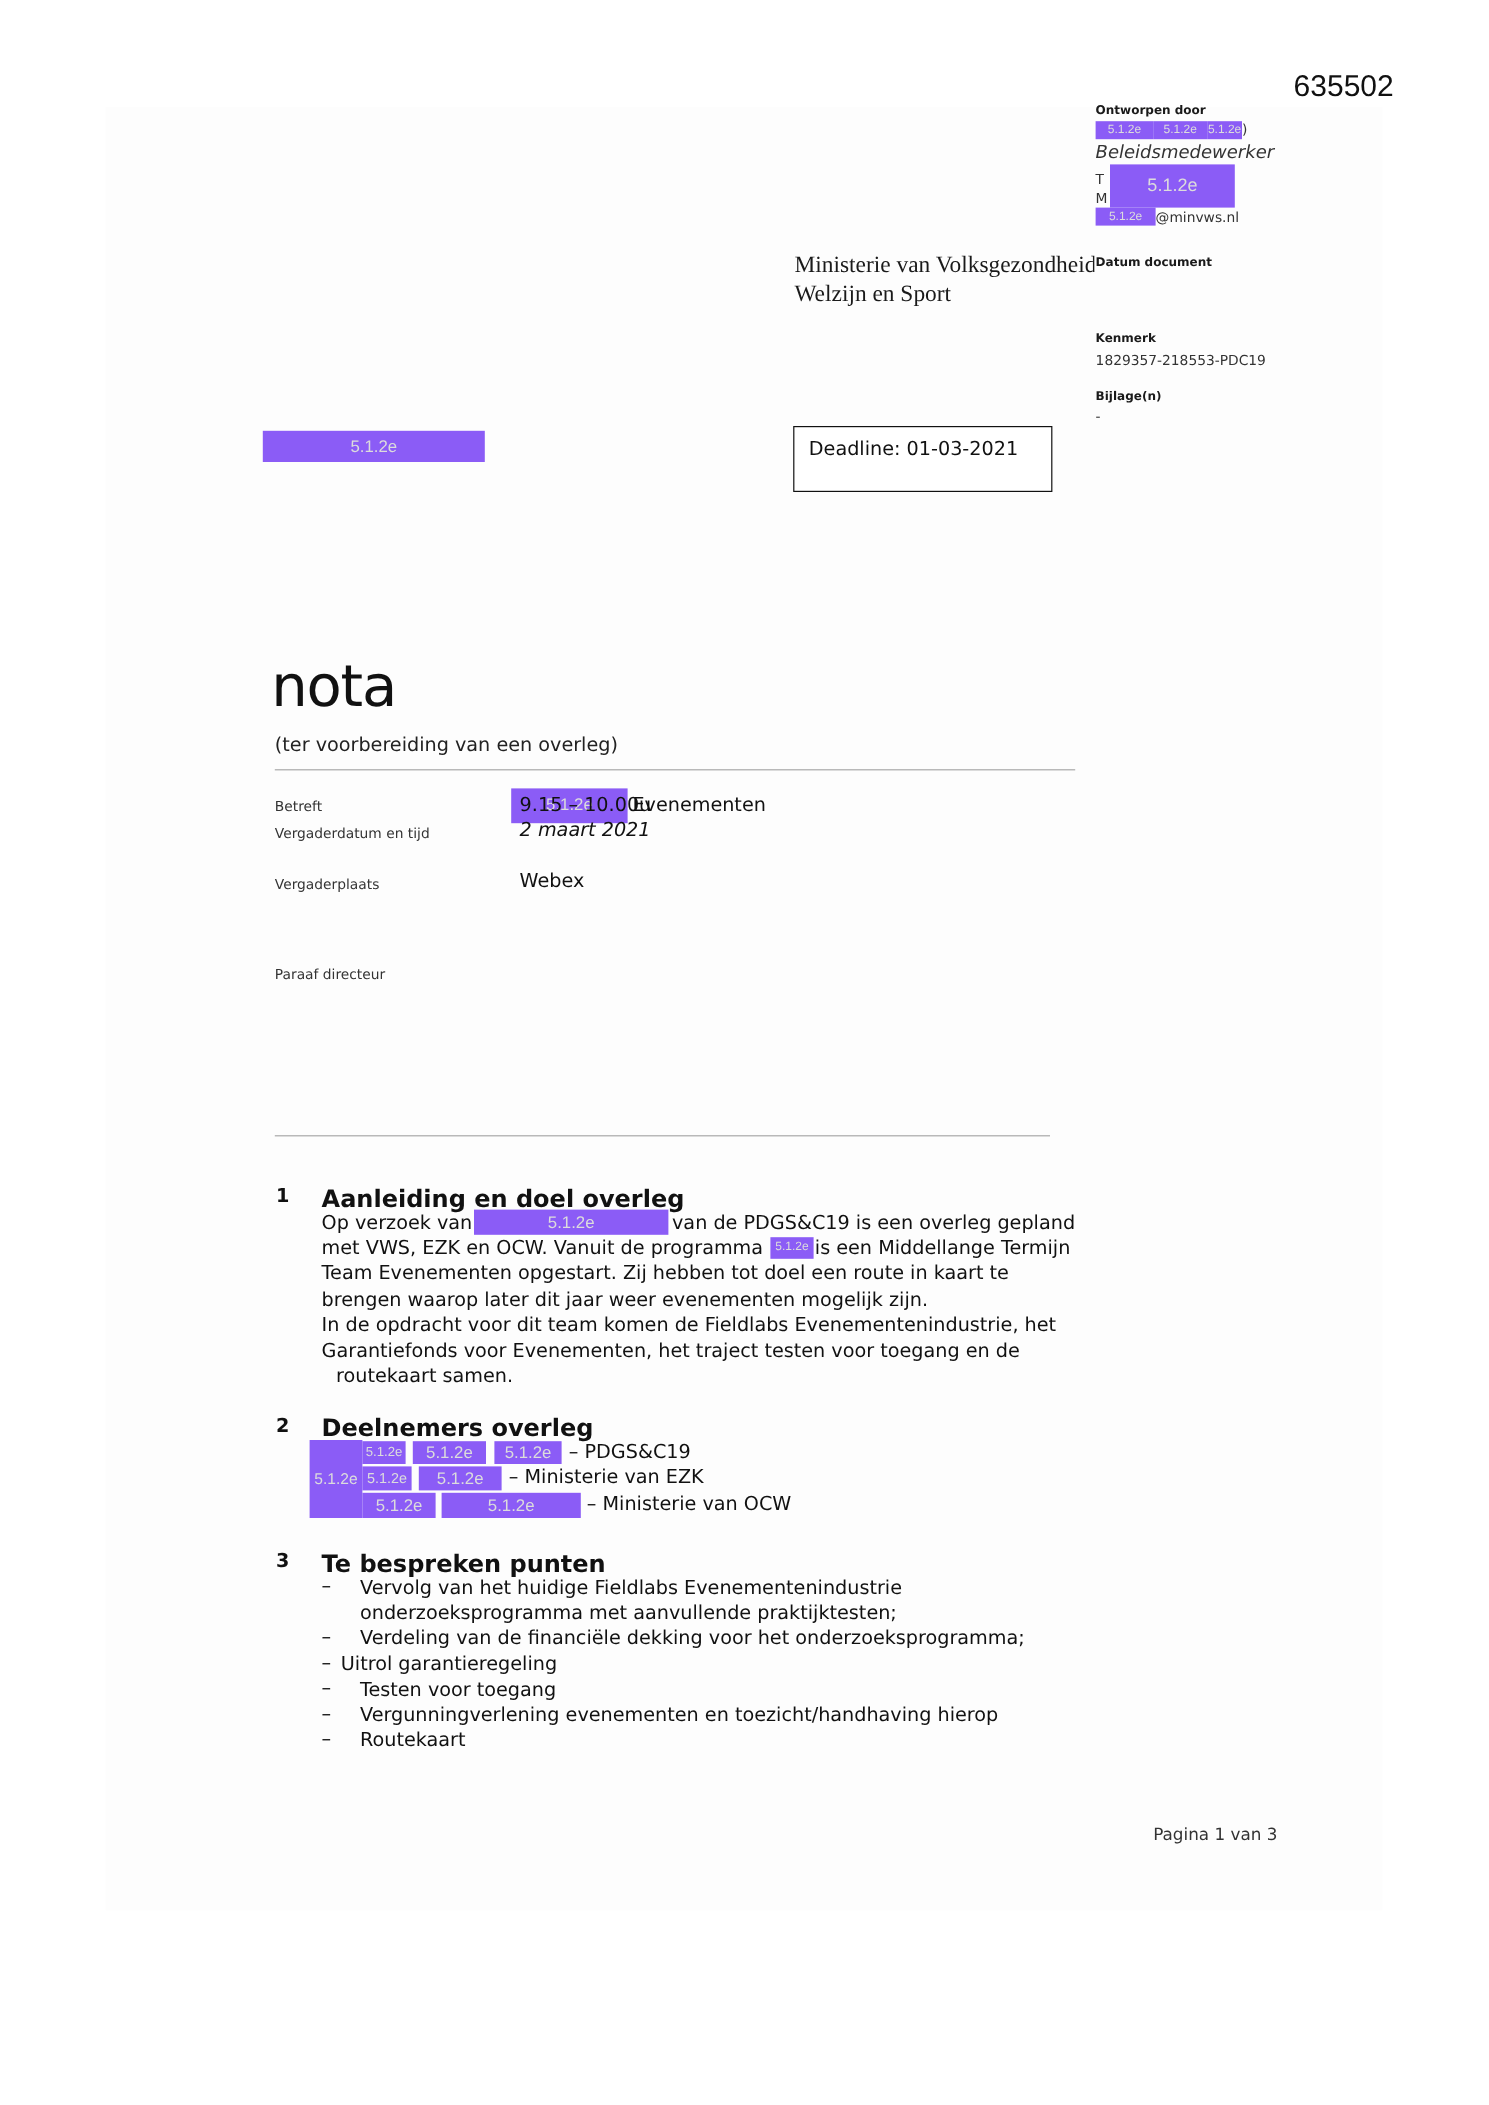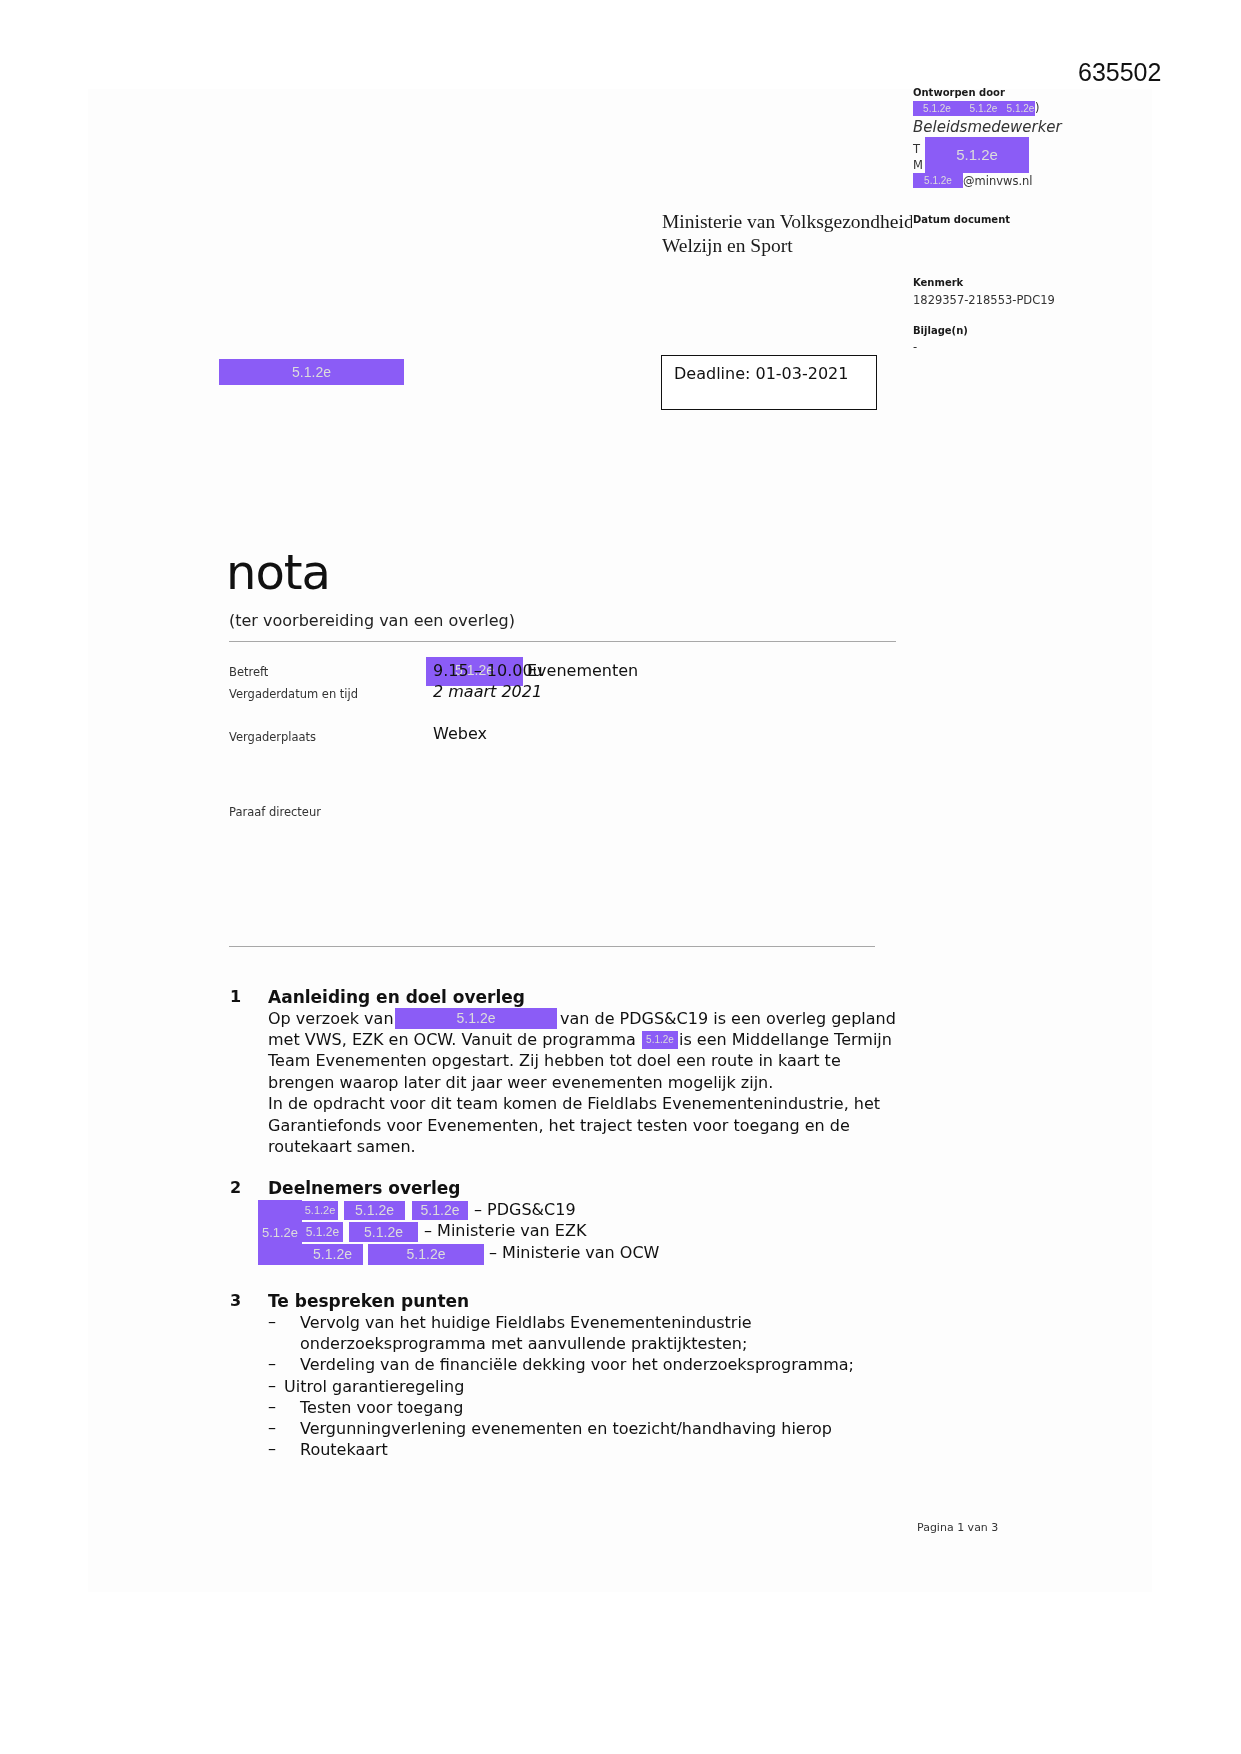--- a/index.html
+++ b/index.html
@@ -16,24 +16,24 @@
     .ministry { font-family: "Liberation Serif", serif; font-size: 19.5px; line-height: 24px; color: #1a1a1a; }
     .deadline-box { position: absolute; left: 661px; top: 355px; width: 216px; height: 55px;
                     border: 1.5px solid #111; box-sizing: border-box; background: #fff; }
     .deadline-text { position: absolute; left: 12px; top: 8px; font-size: 16px; font-family: "DejaVu Sans", sans-serif; }
     .nota-title { font-family: "DejaVu Sans", sans-serif; font-size: 48px; font-weight: normal; letter-spacing: -1px; color: #111; }
     .subtitle { font-size: 16px; color: #222; }
     .hr { position: absolute; height: 1px; background: #a8a8a8; }
     .meta-label { font-size: 11.5px; color: #333; }
     .meta-value { font-size: 16px; color: #111; }
     .sec-num { font-size: 16px; font-weight: bold; }
-    .sec-title { font-size: 17px; font-weight: bold; }
+    .sec-title { font-size: 20px; font-weight: bold; }
     .body-text { font-size: 16px; line-height: 21.4px; color: #111; }
     .list-dash { font-size: 16px; }
-    .footer { font-size: 11px; color: #333; }
+    .footer { font-size: 14px; color: #333; margin-left: 44px; }
   </style>
 </head>
 <body>
 
 <div class="page"></div>
 
 <div class="abs docnum" style="left:1078px; top:58px;">635502</div>
 
 <div class="abs side-label" style="left:913px; top:87px;">Ontworpen door</div>
 <div class="redact" style="left:913px; top:101px; width:48px; height:15px; font-size:10px; line-height:15px;">5.1.2e</div>
@@ -82,21 +82,21 @@
 <div class="abs body-text" style="left:268px; top:1008px;">Op verzoek van</div>
 <div class="redact" style="left:395px; top:1008px; width:162px; height:21px; font-size:14px; line-height:21px;">5.1.2e</div>
 <div class="abs body-text" style="left:560px; top:1008px;">van de PDGS&amp;C19 is een overleg gepland</div>
 <div class="abs body-text" style="left:268px; top:1029px;">met VWS, EZK en OCW. Vanuit de programma</div>
 <div class="redact" style="left:642px; top:1031px; width:36px; height:18px; font-size:10px; line-height:18px;">5.1.2e</div>
 <div class="abs body-text" style="left:679px; top:1029px;">is een Middellange Termijn</div>
 <div class="abs body-text" style="left:268px; top:1050px;">Team Evenementen opgestart. Zij hebben tot doel een route in kaart te</div>
 <div class="abs body-text" style="left:268px; top:1072px;">brengen waarop later dit jaar weer evenementen mogelijk zijn.</div>
 <div class="abs body-text" style="left:268px; top:1093px;">In de opdracht voor dit team komen de Fieldlabs Evenementenindustrie, het</div>
 <div class="abs body-text" style="left:268px; top:1115px;">Garantiefonds voor Evenementen, het traject testen voor toegang en de</div>
-<div class="abs body-text" style="left:268px; top:1136px;">routekaart samen.</div>
+<div class="abs body-text" style="left:280px; top:1136px;">routekaart samen.</div>
 
 <div class="abs sec-num" style="left:230px; top:1178px;">2</div>
 <div class="abs sec-title" style="left:268px; top:1178px;">Deelnemers overleg</div>
 <div class="redact" style="left:258px; top:1200px; width:44px; height:65px; font-size:13px; line-height:65px;">5.1.2e</div>
 
 <div class="redact" style="left:302px; top:1201px; width:36px; height:19px; font-size:11px; line-height:19px;">5.1.2e</div>
 <div class="redact" style="left:344px; top:1201px; width:61px; height:19px; font-size:14px; line-height:19px;">5.1.2e</div>
 <div class="redact" style="left:412px; top:1201px; width:56px; height:19px; font-size:14px; line-height:19px;">5.1.2e</div>
 <div class="abs body-text" style="left:474px; top:1199px;">– PDGS&amp;C19</div>
 

